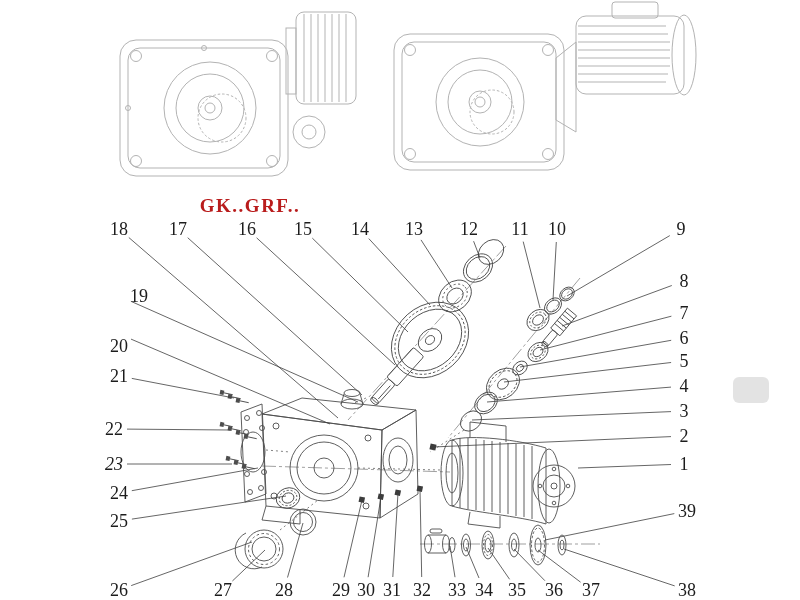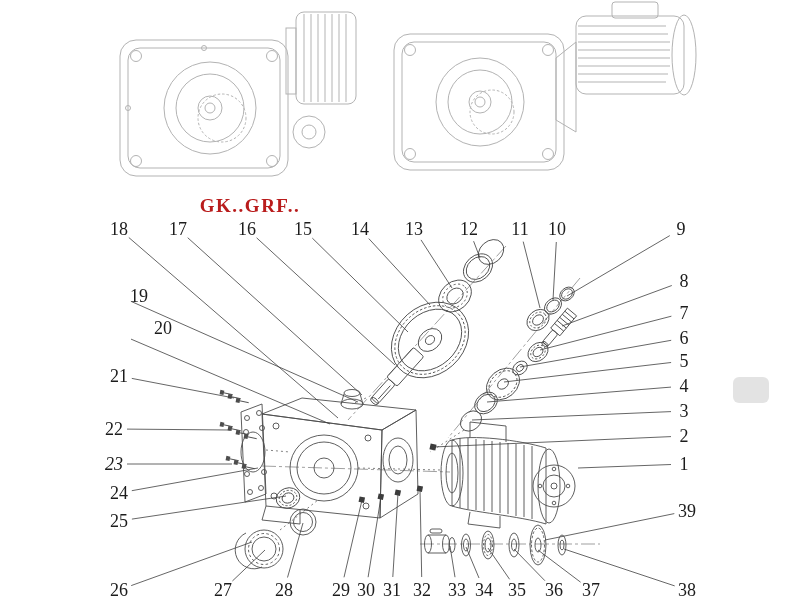--- a/index.html
+++ b/index.html
@@ -310,21 +310,21 @@
       <div class="callout" style="left: 684px; top: 281px;">8</div>
       <div class="callout" style="left: 684px; top: 313px;">7</div>
       <div class="callout" style="left: 684px; top: 338px;">6</div>
       <div class="callout" style="left: 684px; top: 361px;">5</div>
       <div class="callout" style="left: 684px; top: 386px;">4</div>
       <div class="callout" style="left: 684px; top: 411px;">3</div>
       <div class="callout" style="left: 684px; top: 436px;">2</div>
       <div class="callout" style="left: 684px; top: 464px;">1</div>
       <div class="callout" style="left: 687px; top: 511px;">39</div>
       <div class="callout" style="left: 119px; top: 296px; margin-left: 20px;">19</div>
-      <div class="callout" style="left: 119px; top: 328px; margin-left: 44px;">20</div>
+      <div class="callout" style="left: 119px; top: 346px;">20</div>
       <div class="callout" style="left: 119px; top: 376px;">21</div>
       <div class="callout" style="left: 114px; top: 429px;">22</div>
       <div class="callout" style="left: 114px; top: 464px; font-style: italic;">23</div>
       <div class="callout" style="left: 119px; top: 493px;">24</div>
       <div class="callout" style="left: 119px; top: 521px; text-align: center;">25</div>
       <div class="callout" style="left: 119px; top: 590px;">26</div>
       <div class="callout" style="left: 223px; top: 590px;">27</div>
       <div class="callout" style="left: 284px; top: 590px;">28</div>
       <div class="callout" style="left: 341px; top: 590px;">29</div>
       <div class="callout" style="left: 366px; top: 590px;">30</div>

